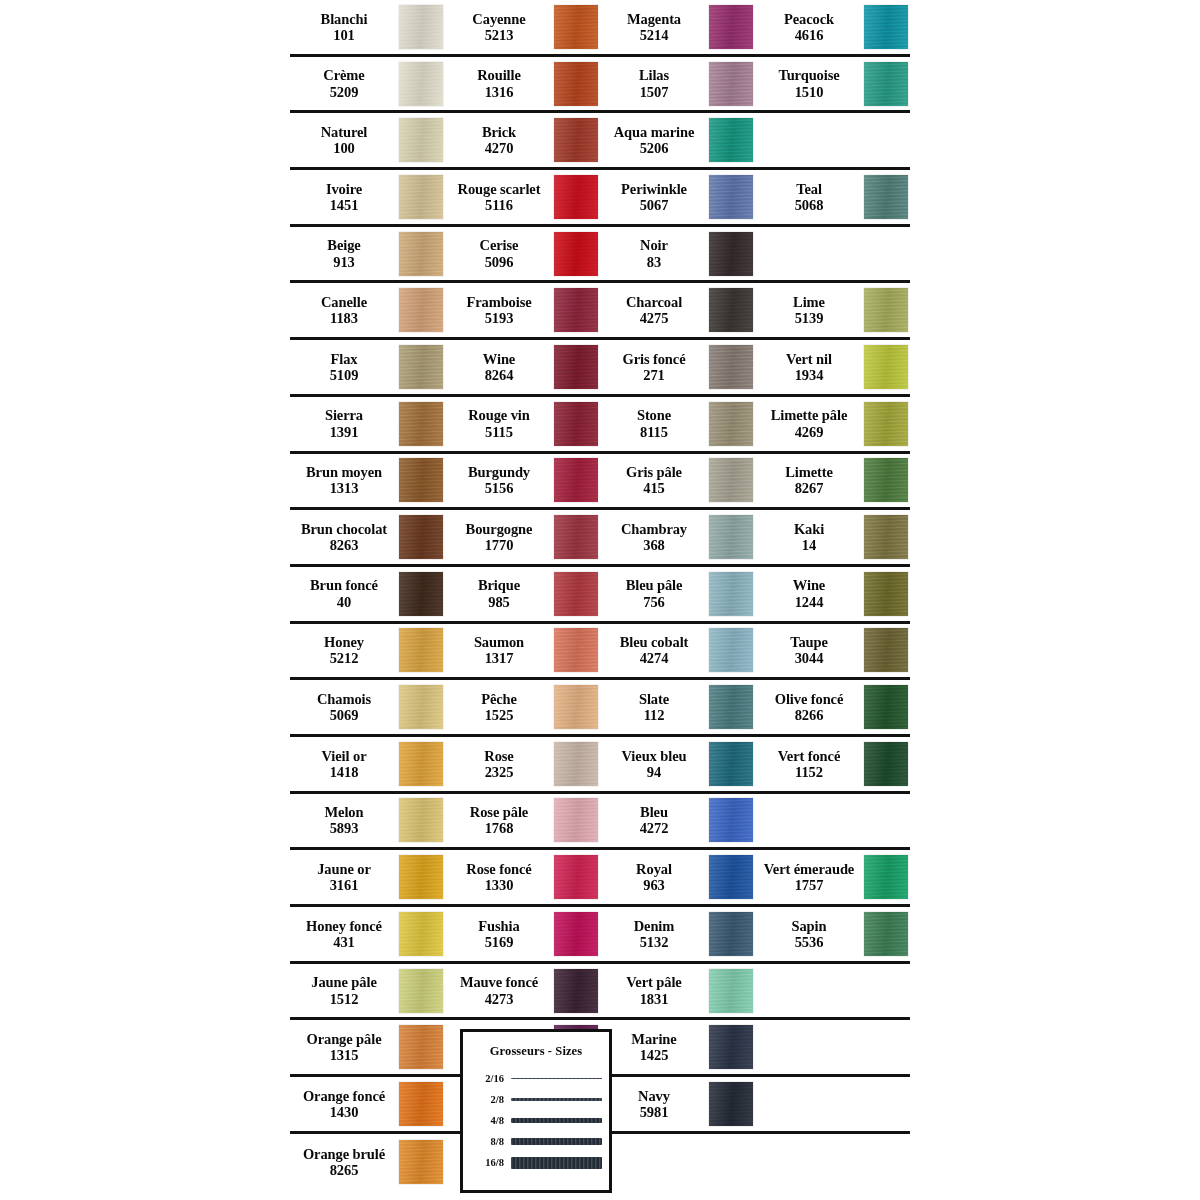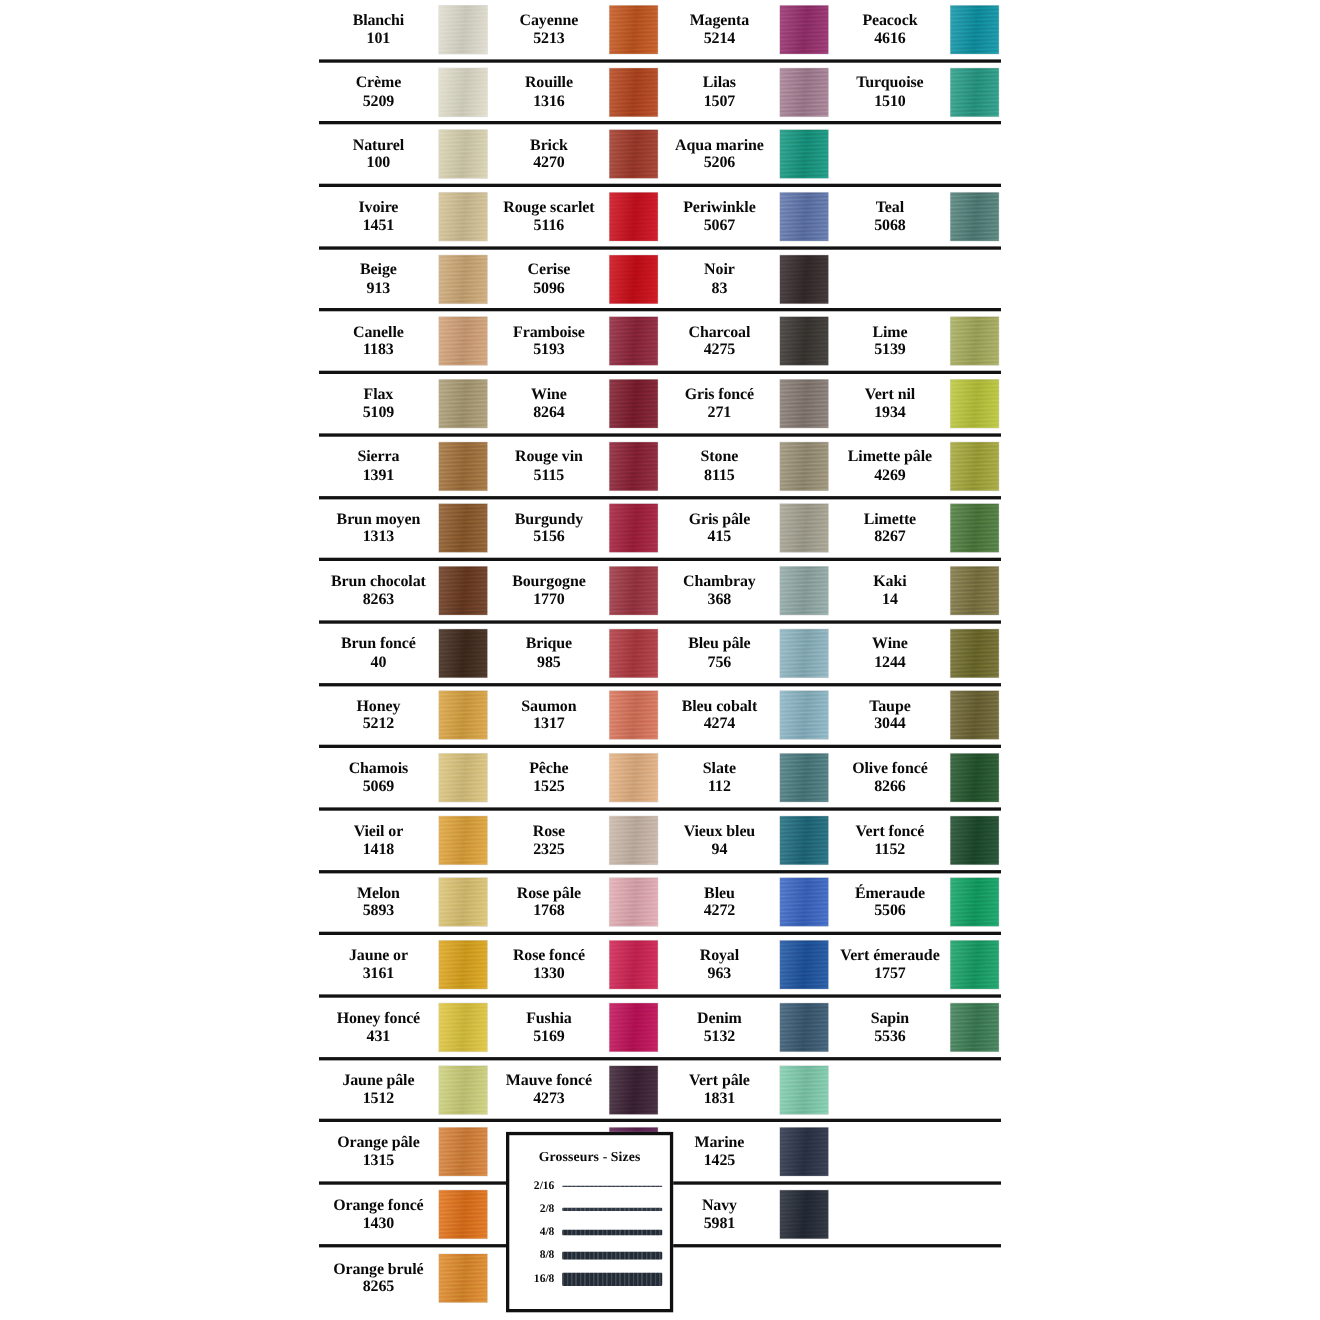--- a/index.html
+++ b/index.html
@@ -550,27 +550,20 @@
           <span class="no">1768</span>
         </div>
         <div class="swatch" style="background: rgb(226, 170, 178);"></div>
       </div>
       <div class="cell">
         <div class="label">
           <span class="nm">Bleu</span>
           <span class="no">4272</span>
         </div>
         <div class="swatch" style="background: rgb(59, 102, 196);"></div>
-      </div>
-      <div class="cell">
-        <div class="label">
-          <span class="nm">Émeraude</span>
-          <span class="no">5506</span>
-        </div>
-        <div class="swatch" style="background: rgb(18, 162, 100);"></div>
       </div>
     </div>
     <div class="row">
       <div class="cell">
         <div class="label">
           <span class="nm">Jaune or</span>
           <span class="no">3161</span>
         </div>
         <div class="swatch" style="background: rgb(221, 165, 30);"></div>
       </div>

